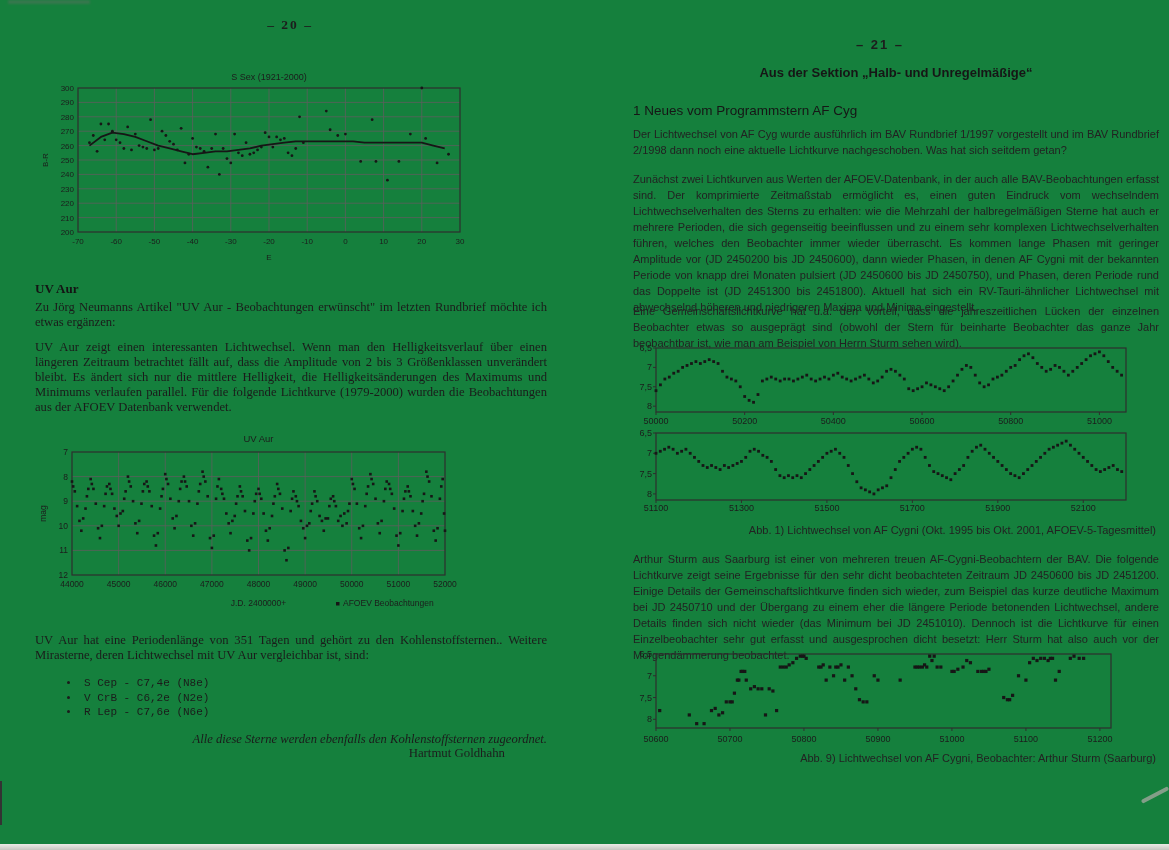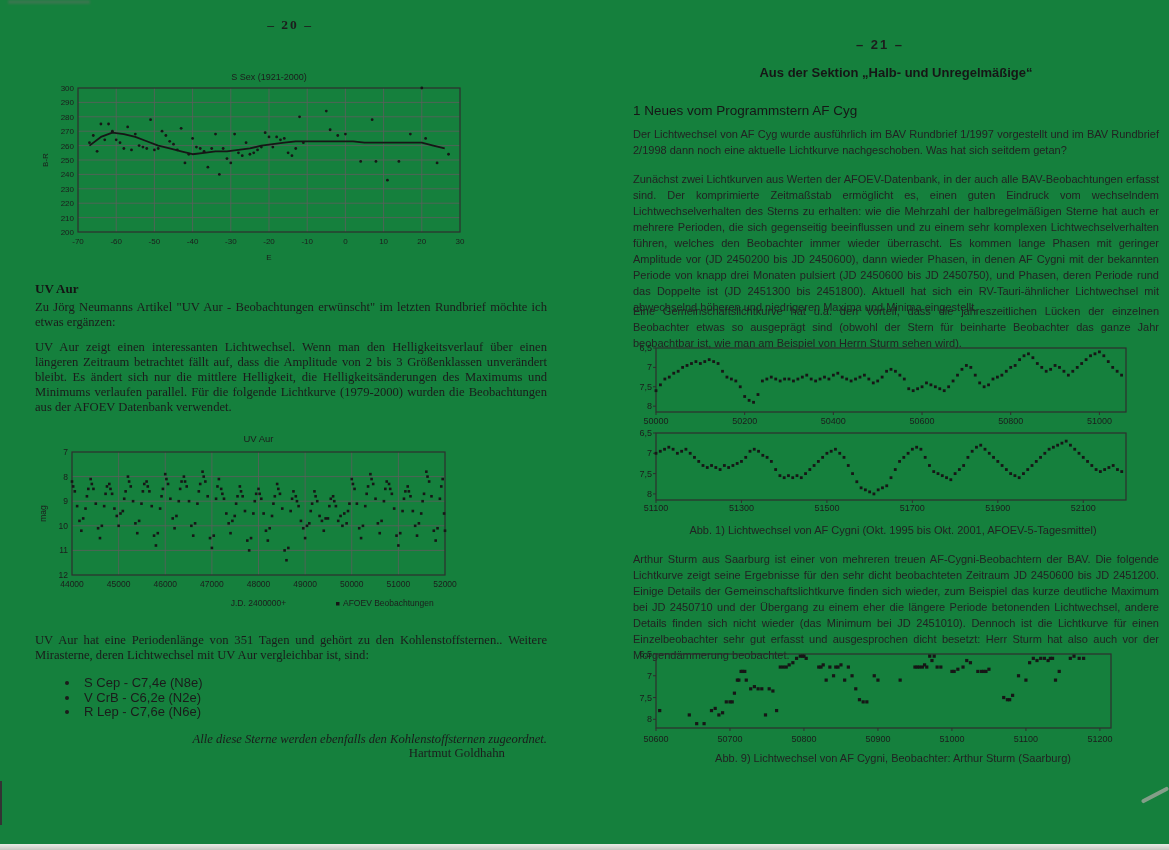--- a/index.html
+++ b/index.html
@@ -5,30 +5,30 @@
   html,body{margin:0;padding:0;background:#e9e9e5;}
   .scan{position:relative;width:1169px;height:850px;background:#15803d;overflow:hidden;
         font-family:"Liberation Sans",sans-serif;color:#1d1d1d;}
   .abs{position:absolute;}
   
   .sl{font-family:"Liberation Serif",serif;font-size:12.6px;line-height:15px;color:#1b1b1b;
       text-align:justify;width:512px;}
   .sl-head{font-family:"Liberation Serif",serif;font-size:13px;font-weight:bold;color:#141414;}
   .pagenum-l{font-family:"Liberation Serif",serif;font-size:13.5px;font-weight:bold;
       letter-spacing:2px;text-align:center;width:520px;}
-  ul.starlist{margin:0;padding:0 0 0 28px;width:420px;font-family:Liberation Sans, sans-serif;
-      font-size:13px;color:#1b1b1b;}
+  ul.starlist{margin:0;padding:0 0 0 28px;width:420px;font-family:Liberation Mono, monospace;
+      font-size:11px;color:#1b1b1b;}
   ul.starlist li{line-height:14.6px;padding-left:4px;}
   .sig{font-family:Liberation Serif, serif;font-size:12.8px;width:470px;text-align:right;}
   
   .sr{font-size:11px;line-height:16px;color:#222;text-align:justify;width:526px;}
   .pagenum-r{font-size:13px;font-weight:bold;letter-spacing:2px;text-align:center;width:520px;}
   .h1r{font-size:13px;font-weight:bold;width:526px;text-align:center;color:#161616;}
   .h2r{font-size:13.5px;font-weight:normal;color:#161616;}
-  .cap{font-size:11px;width:526px;text-align:center;color:#222;}
+  .cap{font-size:11px;width:526px;text-align:right;color:#222;}
   
   svg.chart{position:absolute;overflow:visible;}
   svg.chart text{font-family:"Liberation Sans",sans-serif;fill:#1c1c1c;}
   
   .art{position:absolute;pointer-events:none;}
   .art-smudge{left:8px;top:0;width:82px;height:4px;background:#6b6b66;opacity:.4;filter:blur(1.2px);}
   .art-leftline{left:0;top:781px;width:2px;height:44px;background:#333;}
   .art-bottom{left:0;top:844px;width:1169px;height:6px;
       background:linear-gradient(to bottom,#eceae6,#c6c5c0);}
   .art-swoosh{left:1140px;top:793px;width:30px;height:4px;background:#a8a8a2;opacity:.75;

